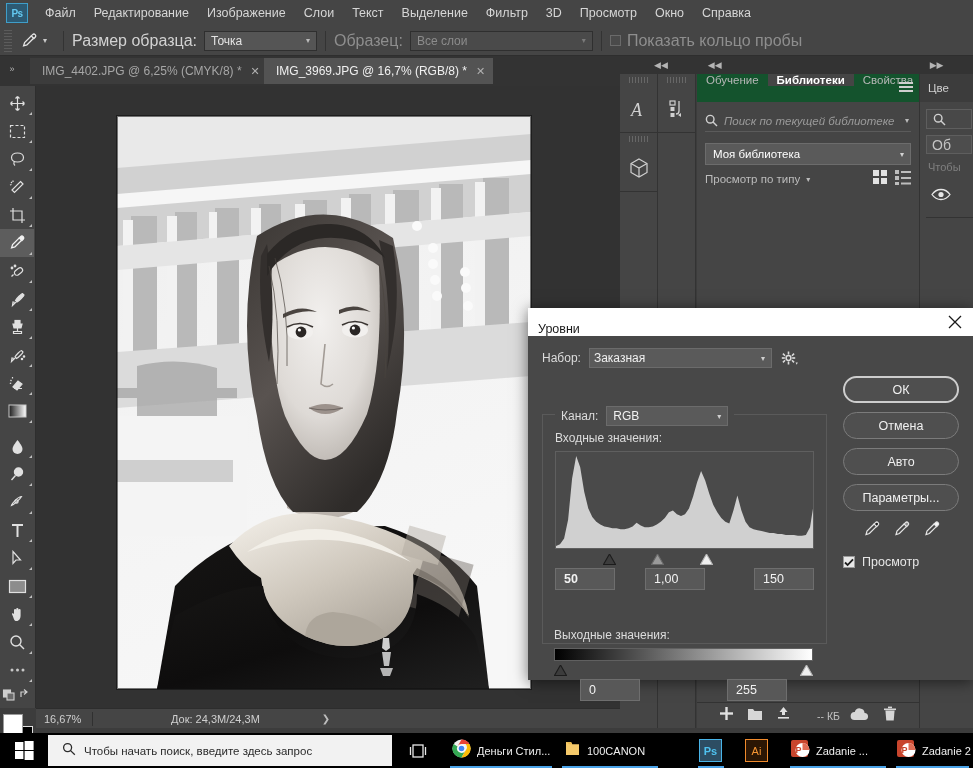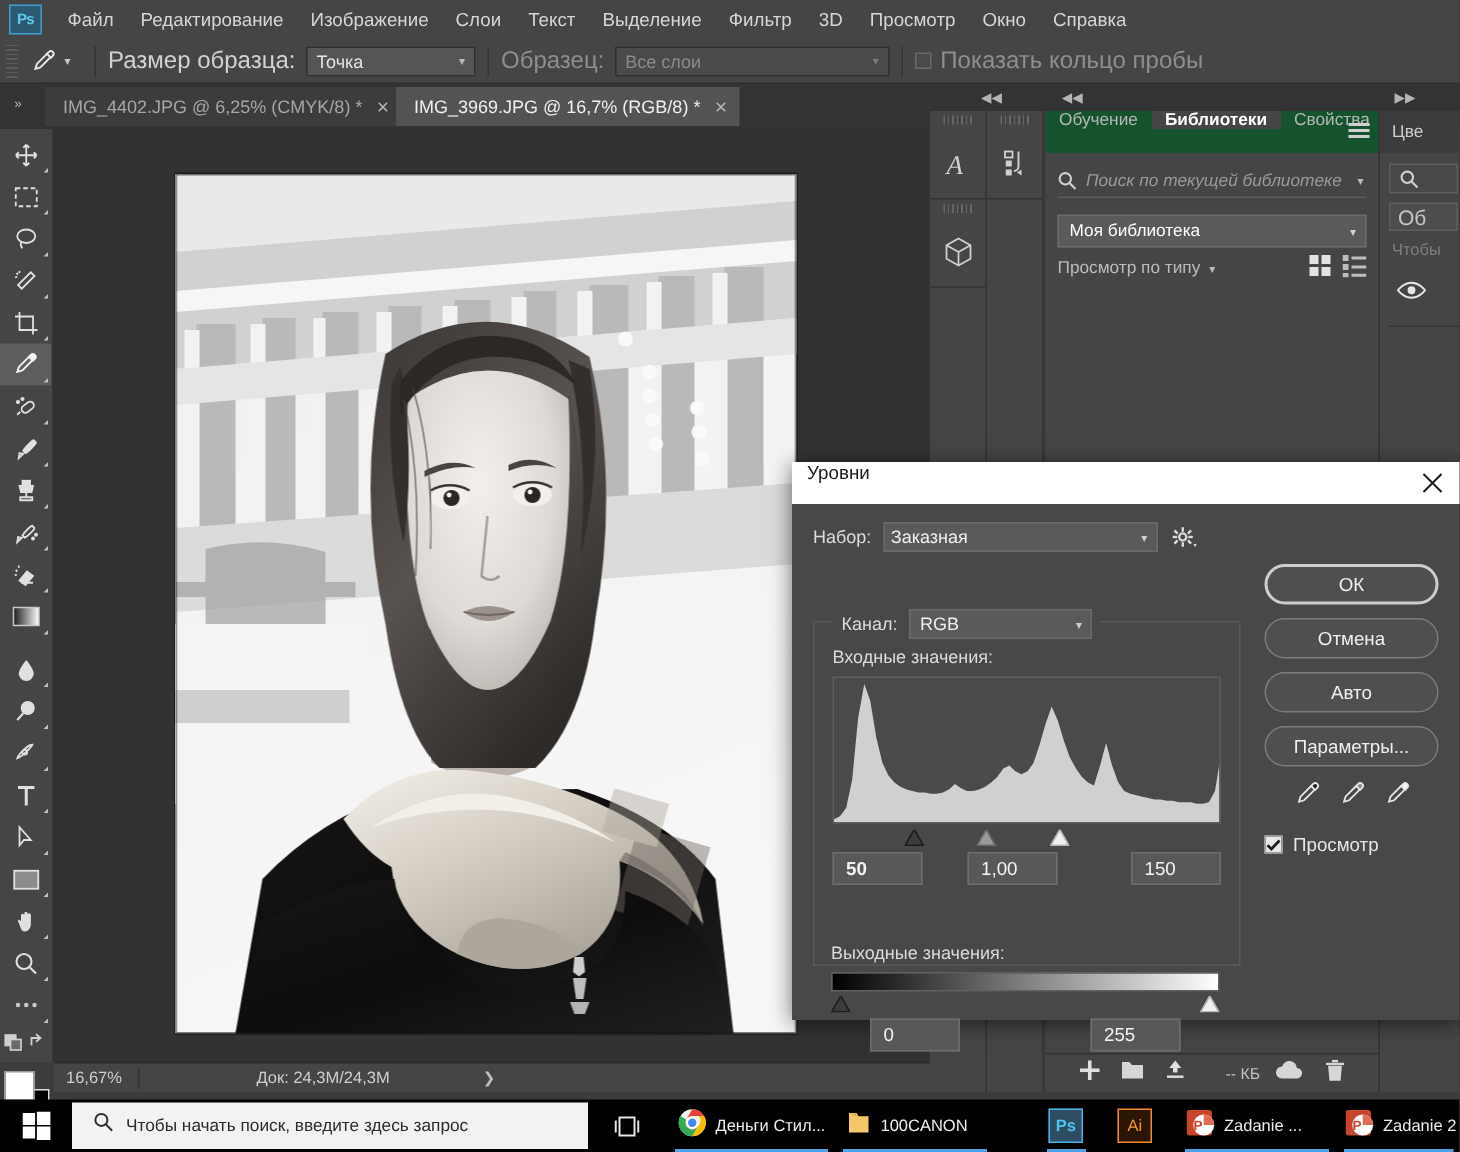--- a/index.html
+++ b/index.html
@@ -123,21 +123,21 @@
   .colbtn { width:46px; height:19px; border:1px solid #5e5e5e; background:#4d4d4d;
     font-size:14px; color:#c4c4c4; display:flex; align-items:center; padding-left:5px;
     margin-bottom:7px; }
   .coltxt { font-size:11px; color:#7f7f7f; margin-bottom:14px; padding-left:2px; }
   .coleye { padding-left:5px; }
   .coldiv { width:54px; height:1px; background:#333; margin:12px 0 0 0; }
 
   
   .dlg { position:absolute; left:528px; top:308px; width:445px; height:372px; background:#484848;
     box-shadow:0 2px 14px rgba(0,0,0,.55); }
-  .dlg-title { height:28px; background:#fff; display:flex; align-items:flex-start;
+  .dlg-title { height:28px; background:#fff; display:flex; align-items:flex-end;
     padding:0 10px; position:relative; }
   .dlg-title .t { font-size:12.5px; color:#1a1a1a; }
   .dlg-close { position:absolute; right:10px; top:6px; width:16px; height:16px; }
   .dlg-body { position:relative; height:344px; padding:12px 14px 0 14px; }
   .row-preset { display:flex; align-items:center; margin-bottom:14px; }
   .lb { font-size:12px; color:#dcdcdc; }
   .preset-sel { width:183px; height:20px; background:#5a5a5a; border:1px solid #6b6b6b;
     margin-left:8px; display:flex; align-items:center; padding:0 4px; font-size:12px;
     color:#f0f0f0; position:relative; }
   .preset-sel .cr { position:absolute; right:6px; font-size:8px; color:#cfcfcf; }

